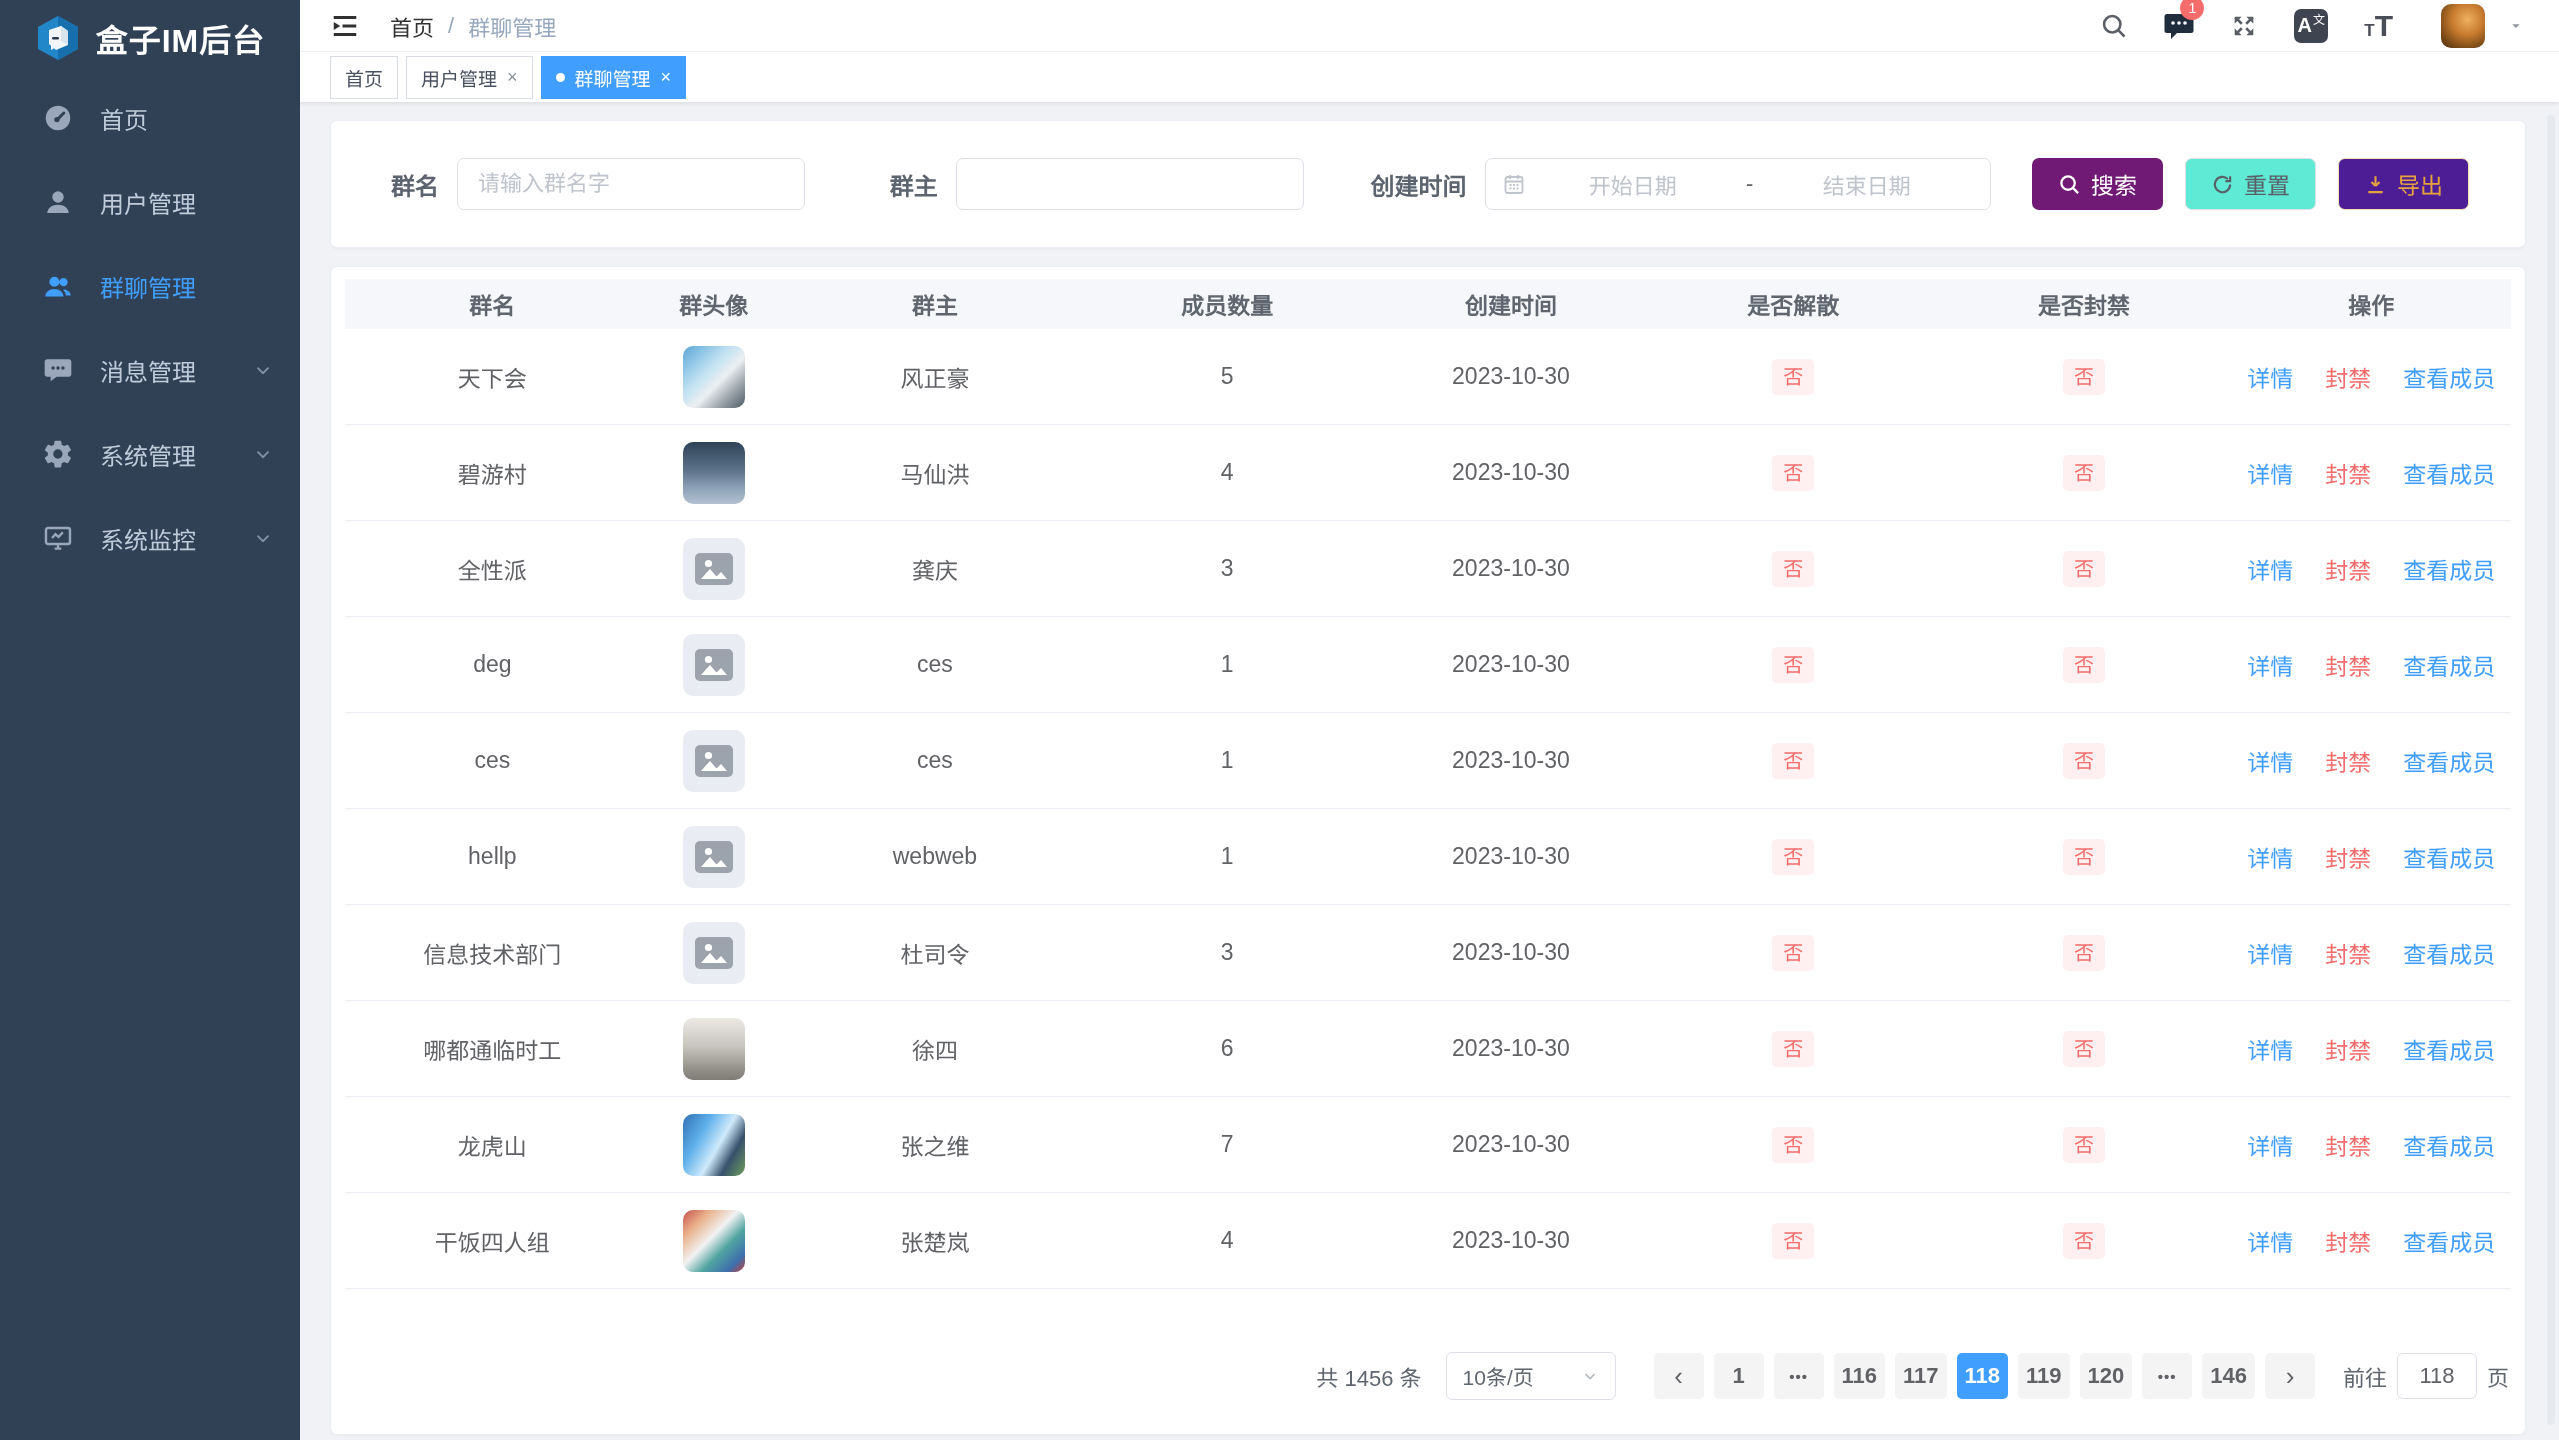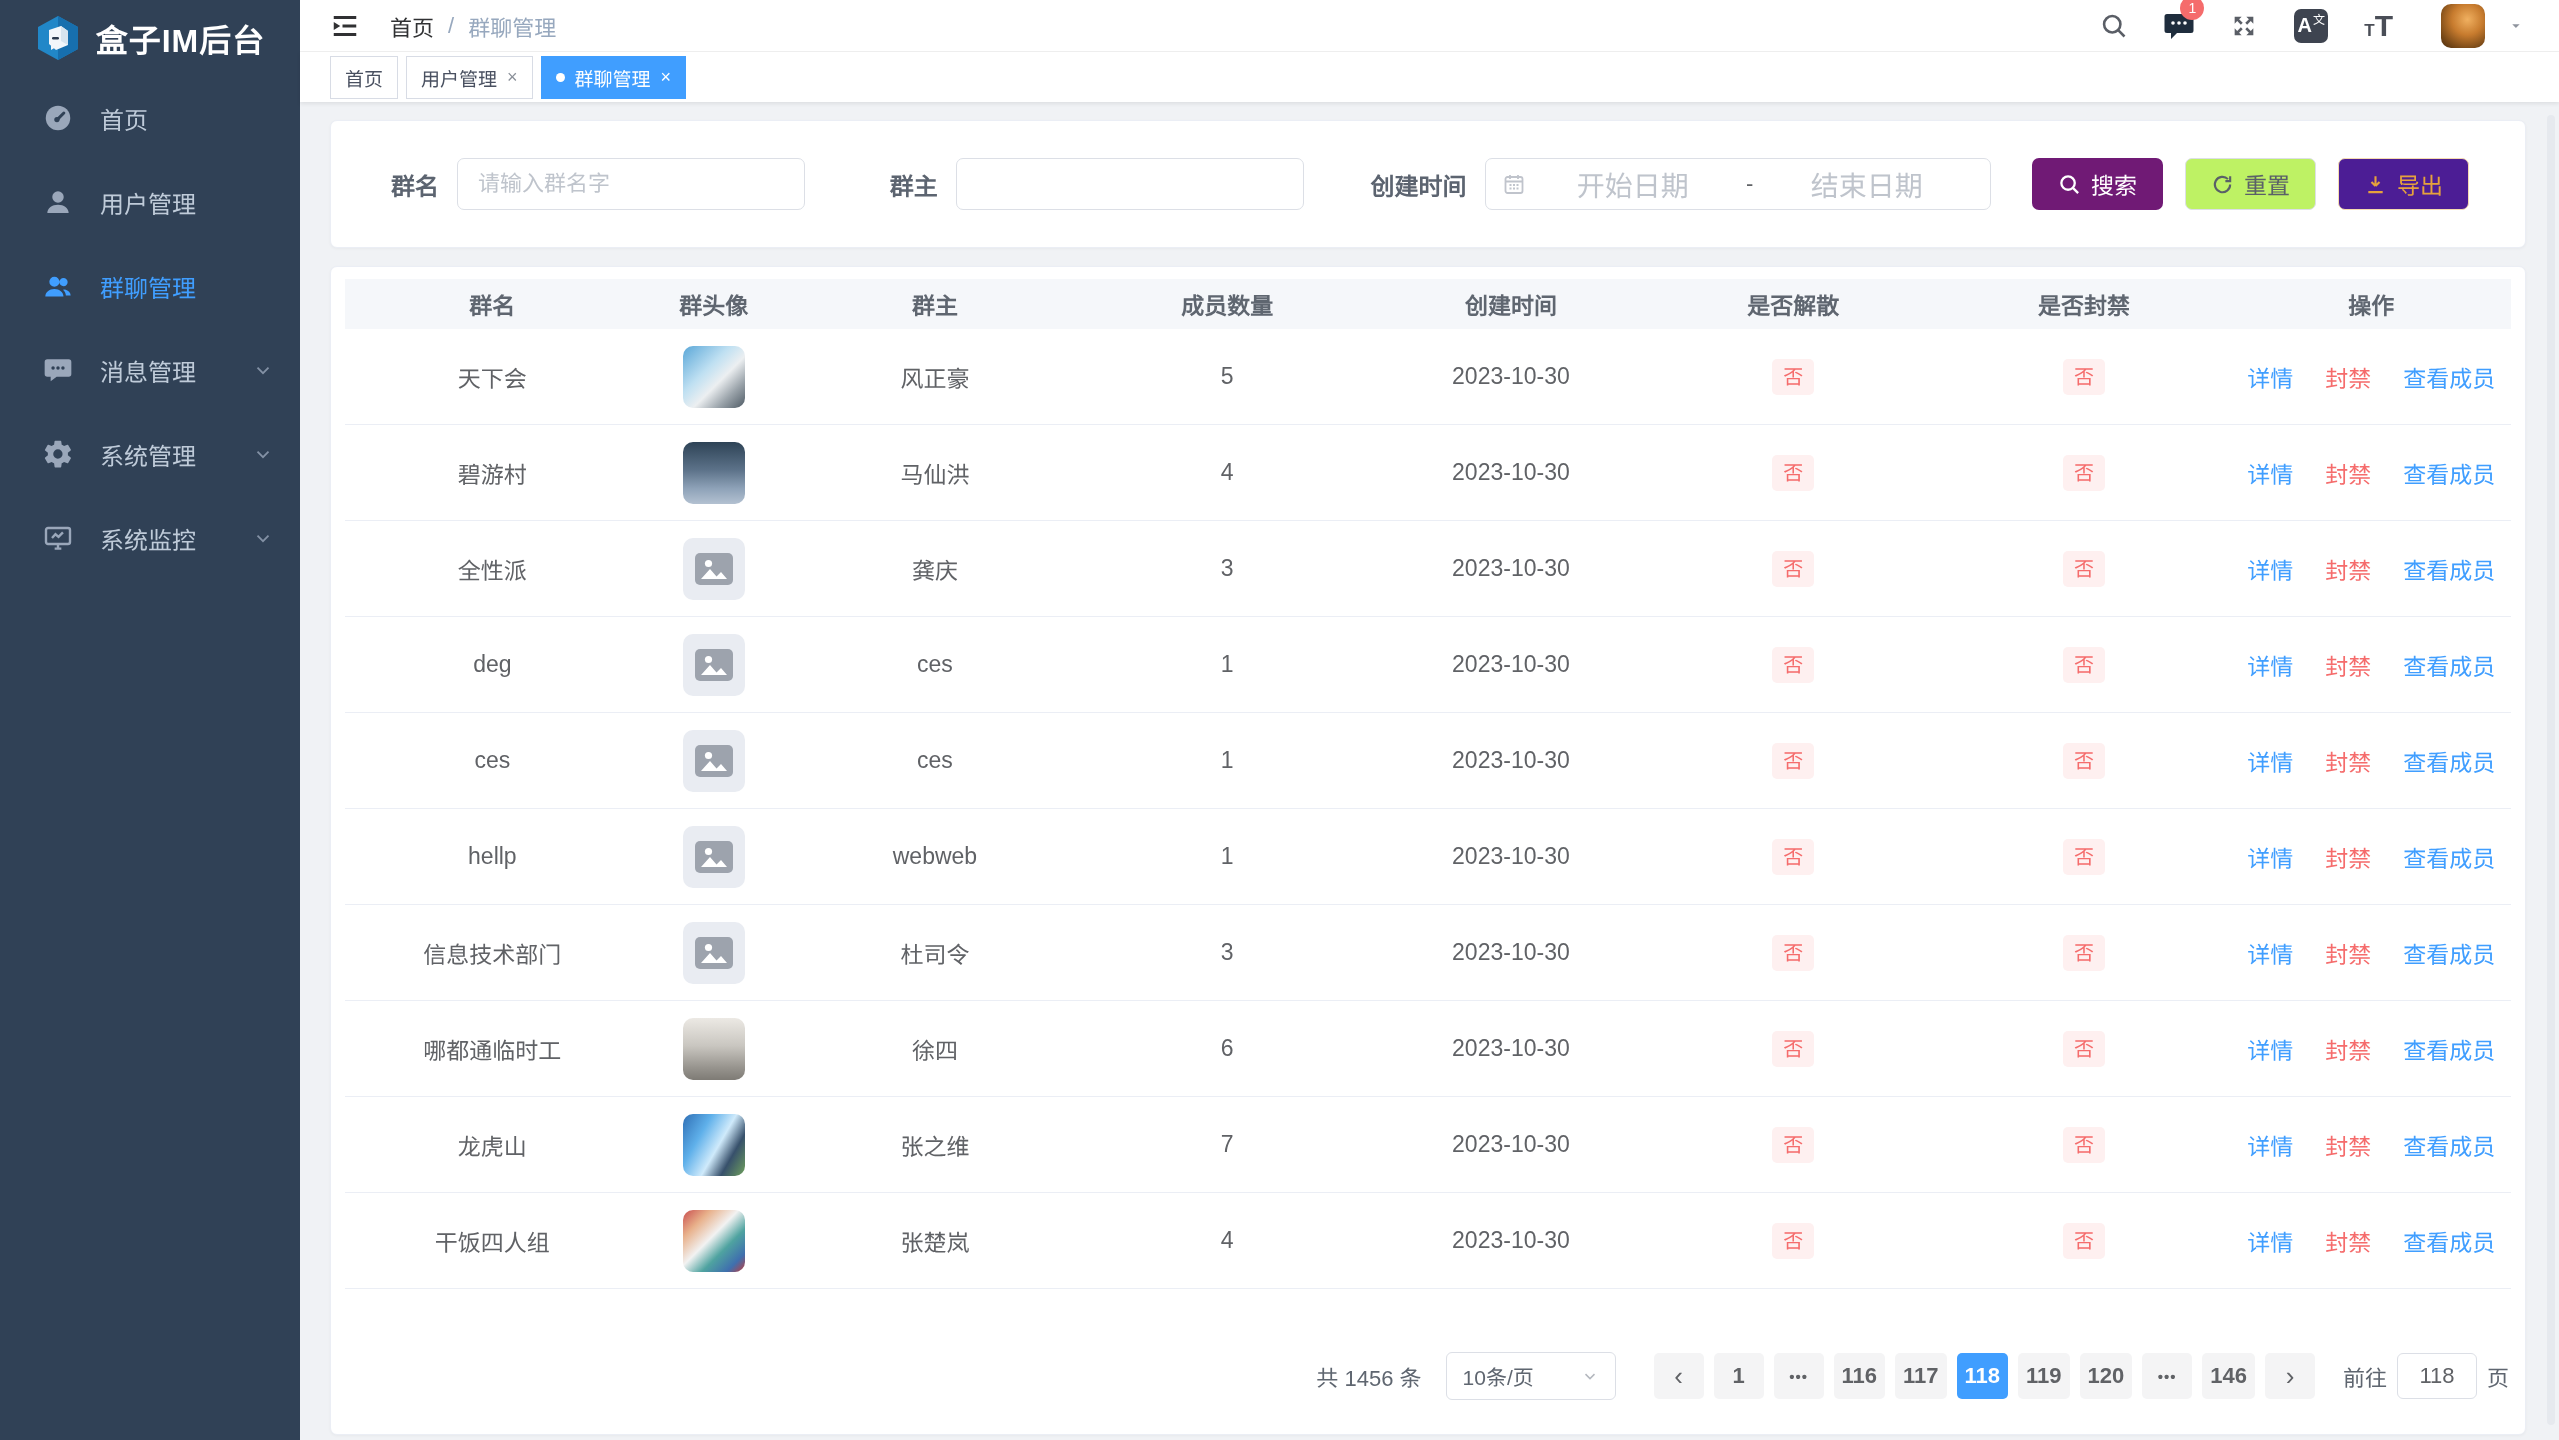--- a/index.html
+++ b/index.html
@@ -78,30 +78,30 @@
   .f-label { font-size:24px; color:#5c6470; font-weight:600; margin-right:18px; white-space:nowrap; }
   .f-input { width:350px; height:52px; border:1px solid #dcdfe6; border-radius:7px;
     padding:0 20px; font-size:22px; color:#606266; background:#fff; outline:none;
     font-family:inherit; }
   .f-input::placeholder { color:#bfc4cc; }
   .m-r-85 { margin-right:85px; } .m-r-67 { margin-right:67px; } .m-r-41 { margin-right:41px; }
   .date-range { width:510px; height:52px; border:1px solid #dcdfe6; border-radius:7px;
     display:flex; align-items:center; padding:0 16px; background:#fff; cursor:pointer; }
   .cal-icon { width:24px; height:24px; color:#c0c4cc; flex:none; }
   .cal-icon svg { width:100%; height:100%; display:block; }
-  .date-ph { flex:1; text-align:center; font-size:28px; color:#bfc4cc; }
+  .date-ph { flex:1; text-align:center; font-size:22px; color:#bfc4cc; }
   .date-sep { font-size:22px; color:#606266; padding:0 6px; }
   .btn { height:52px; border-radius:7px; font-size:23px; display:inline-flex; align-items:center;
     justify-content:center; gap:10px; padding:0 25px; border:1px solid transparent;
     cursor:pointer; font-family:inherit; white-space:nowrap; }
   .btn + .btn { margin-left:22px; }
   .btn-icon { width:23px; height:23px; }
   .btn-icon svg { width:100%; height:100%; display:block; }
   .btn-primary { background:#701a75; color:#fff; }
-  .btn-plain { background:#bef264; border-color:#dcdfe6; color:#5a6068; }
+  .btn-plain { background:#5eead4; border-color:#dcdfe6; color:#5a6068; }
   .btn-warn { background:#4c1d95; border-color:#f5dab1; color:#e6a23c; }
 
   
   .table-card { height:1169px; padding:12px 14px 0; display:flex; flex-direction:column; }
   .t-head, .t-row { display:grid;
     grid-template-columns:295fr 148fr 295fr 290fr 278fr 287fr 295fr 280fr; align-items:center; }
   .t-head { height:50px; background:#f5f7fa; font-size:23px; font-weight:bold; color:#5f6670; }
   .t-row { height:96px; border-bottom:1px solid #ebeef5; font-size:23px; color:#606266; background:#fff; }
   .t-cell { text-align:center; padding:0 8px; overflow:hidden; white-space:nowrap; }
 

